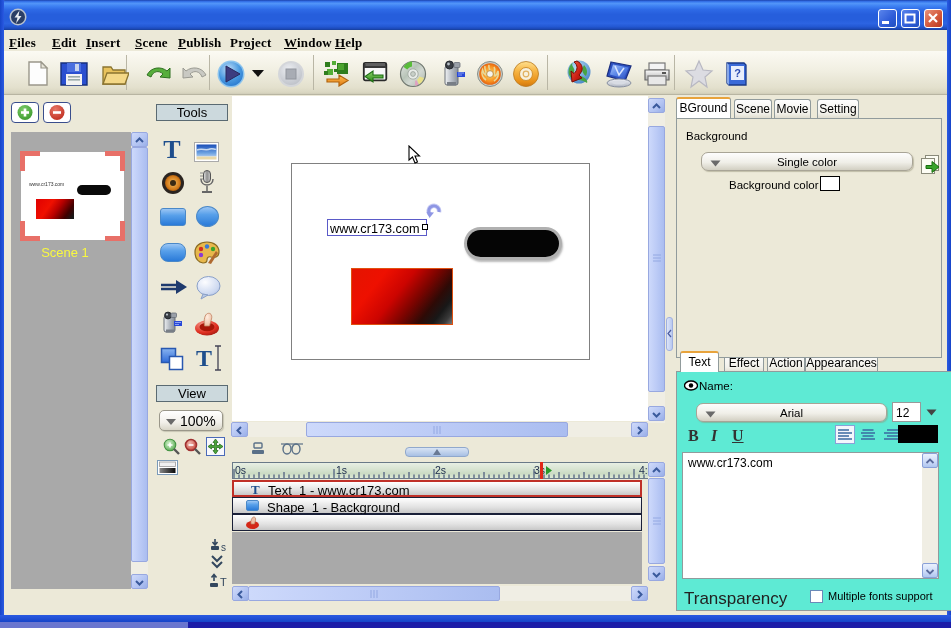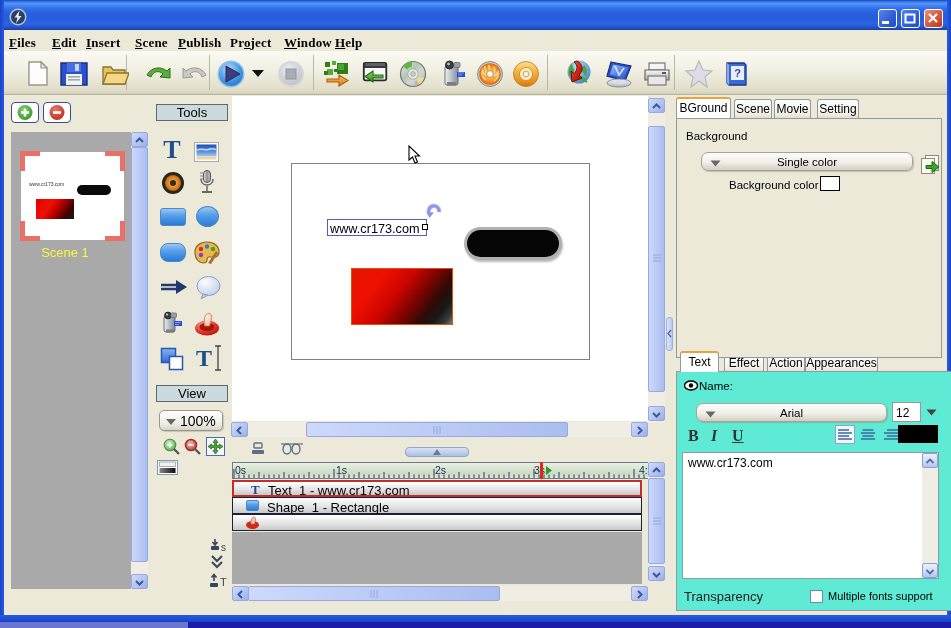--- a/index.html
+++ b/index.html
@@ -666,21 +666,21 @@
           <div class="abs" style="left:5px;top:3px;font-size:12px;">www.cr173.com</div>
           <div class="abs" style="left:239px;top:0px;width:16px;height:125px;background:#f0eee4;">
             <div class="xpbtn" style="left:0;top:0"><svg width="14" height="13" viewBox="0 0 14 13">
                   <path d="M3.5 8 L7 4.5 L10.5 8" stroke="#5a6a9c" stroke-width="1.8" fill="none"></path>
                 </svg></div>
             <div class="xpbtn" style="left:0;top:110px"><svg width="14" height="13" viewBox="0 0 14 13">
                   <path d="M3.5 5 L7 8.5 L10.5 5" stroke="#5a6a9c" stroke-width="1.8" fill="none"></path>
                 </svg></div>
           </div>
         </div>
-        <div class="abs" style="left:7px;top:217px;font-size:13px;color:#222;">Transparency</div>
+        <div class="abs" style="left:7px;top:217px;font-size:17px;color:#222;">Transparency</div>
         <div class="abs" style="left:133px;top:218px;width:13px;height:13px;background:#fff;border:1px solid #6a8ab8;"></div>
         <div class="abs" style="left:151px;top:218px;font-size:11px;white-space:pre;">Multiple fonts support</div>
       </div>
     </div>
 
     <div class="abs" id="timeline" style="left:228px;top:343px;width:434px;height:177px;">
 
       <svg class="abs" style="left:18px;top:3px" width="16" height="15" viewBox="0 0 16 15">
         <rect x="4" y="2" width="8" height="5" rx="1" fill="none" stroke="#5a7088" stroke-width="1.4"></rect>
         <rect x="2" y="9" width="12" height="4" rx="1" fill="#5a7088"></rect>
@@ -706,21 +706,21 @@
         <div class="abs rlabel" style="left:301px">3s</div>
         <div class="abs rlabel" style="left:406px">4:</div>
       </div>
 
       <div class="abs" style="left:0px;top:42px;width:410px;height:17px;border:2px solid #c03028;background:linear-gradient(180deg,#fff,#e2e2e2 60%,#c8c8c8);">
         <div class="abs" style="left:17px;top:0px;font-family:'Liberation Serif',serif;font-weight:bold;font-size:13px;color:#1e4e8c;">T</div>
         <div class="abs" style="left:34px;top:1px;font-size:13px;color:#000;">Text_1 - www.cr173.com</div>
       </div>
       <div class="abs" style="left:0px;top:59px;width:410px;height:17px;border:1px solid #1a2038;background:linear-gradient(180deg,#fff,#e2e2e2 60%,#c8c8c8);">
         <div class="abs brect" style="left:13px;top:2px;width:13px;height:11px;border-radius:2px;"></div>
-        <div class="abs" style="left:34px;top:2px;font-size:13px;color:#000;">Shape_1 - Rectangle</div>
+        <div class="abs" style="left:34px;top:2px;font-size:13px;color:#000;">Shape_1 - Background</div>
       </div>
       <div class="abs" style="left:0px;top:76px;width:410px;height:17px;border:1px solid #1a2038;background:linear-gradient(180deg,#fff,#e2e2e2 60%,#c8c8c8);">
         <svg class="abs" style="left:12px;top:1px" width="15" height="14" viewBox="0 0 15 14">
           <ellipse cx="7.5" cy="9" rx="6.5" ry="4" fill="#d42818"></ellipse>
           <path d="M6 8 C5.5 4 7 1.5 8.5 1 C10 0.8 11 2 10.5 4.5 L9.5 8 Z" fill="#f0c0a8" stroke="#b87858" stroke-width="0.7"></path>
         </svg>
         <div class="abs" style="left:34px;top:2px;font-size:13px;color:#000;margin-top:36px;">Button_1</div>
       </div>
 
       <div class="abs" style="left:0px;top:94px;width:410px;height:52px;background:#a9a9a9;"></div>

